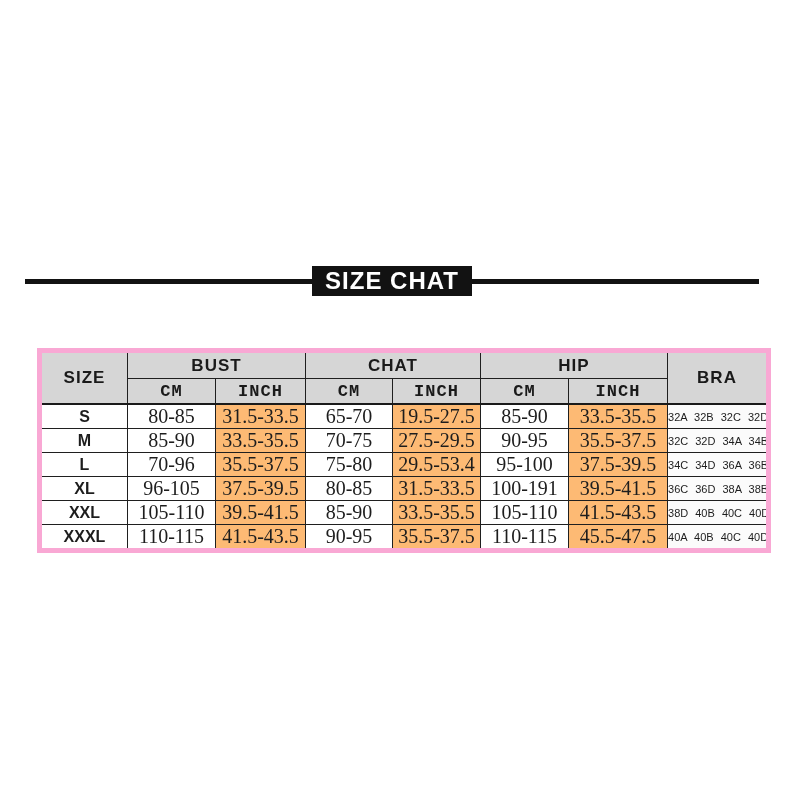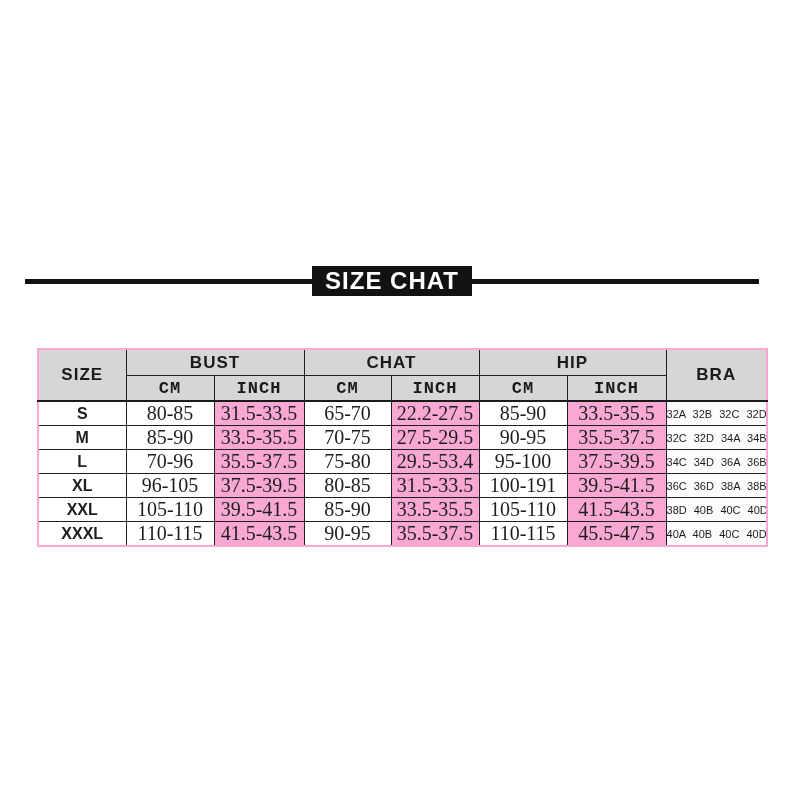--- a/index.html
+++ b/index.html
@@ -40,21 +40,21 @@
   }
 
   
   .size-table {
     position: absolute;
     left: 37px;
     top: 348px;
     width: 729px;
     border-collapse: collapse;
     table-layout: fixed;
-    border: 2px solid #f9a8d4;
+    border: 5px solid #f9a8d4;
   }
   .size-table th, .size-table td {
     border: 1px solid #1f1f1f;
     text-align: center;
     vertical-align: middle;
     padding: 0;
     overflow: hidden;
     white-space: nowrap;
   }
   .size-table thead { border-bottom: 2px solid #1a1a1a; }
@@ -68,21 +68,21 @@
     letter-spacing: 1px;
     color: #1a1a1a;
   }
   .size-table tbody td {
     height: 22px;
     font-family: "Liberation Serif", serif;
     font-size: 20px;
     color: #1d1d1d;
     background: #ffffff;
   }
-  .size-table tbody td.inch { background: #f9a8d4; margin-left: 48px; }
+  .size-table tbody td.inch { background: #fdba74; margin-left: 48px; }
   .size-table tbody td.size-cell {
     font-family: "Liberation Sans", sans-serif;
     font-weight: bold;
     font-size: 16px;
     background: #ffffff;
   }
   .size-table tbody td.bra-cell {
     font-family: "Liberation Sans", sans-serif;
     font-size: 11px;
     word-spacing: 4px;
@@ -128,21 +128,21 @@
         <th>CM</th>
         <th>INCH</th>
       </tr>
     </thead>
     <tbody>
       <tr>
         <td class="size-cell">S</td>
         <td>80-85</td>
         <td class="inch">31.5-33.5</td>
         <td>65-70</td>
-        <td class="inch">22.2-27.5</td>
+        <td class="inch">19.5-27.5</td>
         <td>85-90</td>
         <td class="inch">33.5-35.5</td>
         <td class="bra-cell">32A 32B 32C 32D</td>
       </tr>
       <tr>
         <td class="size-cell">M</td>
         <td>85-90</td>
         <td class="inch">33.5-35.5</td>
         <td>70-75</td>
         <td class="inch">27.5-29.5</td>

